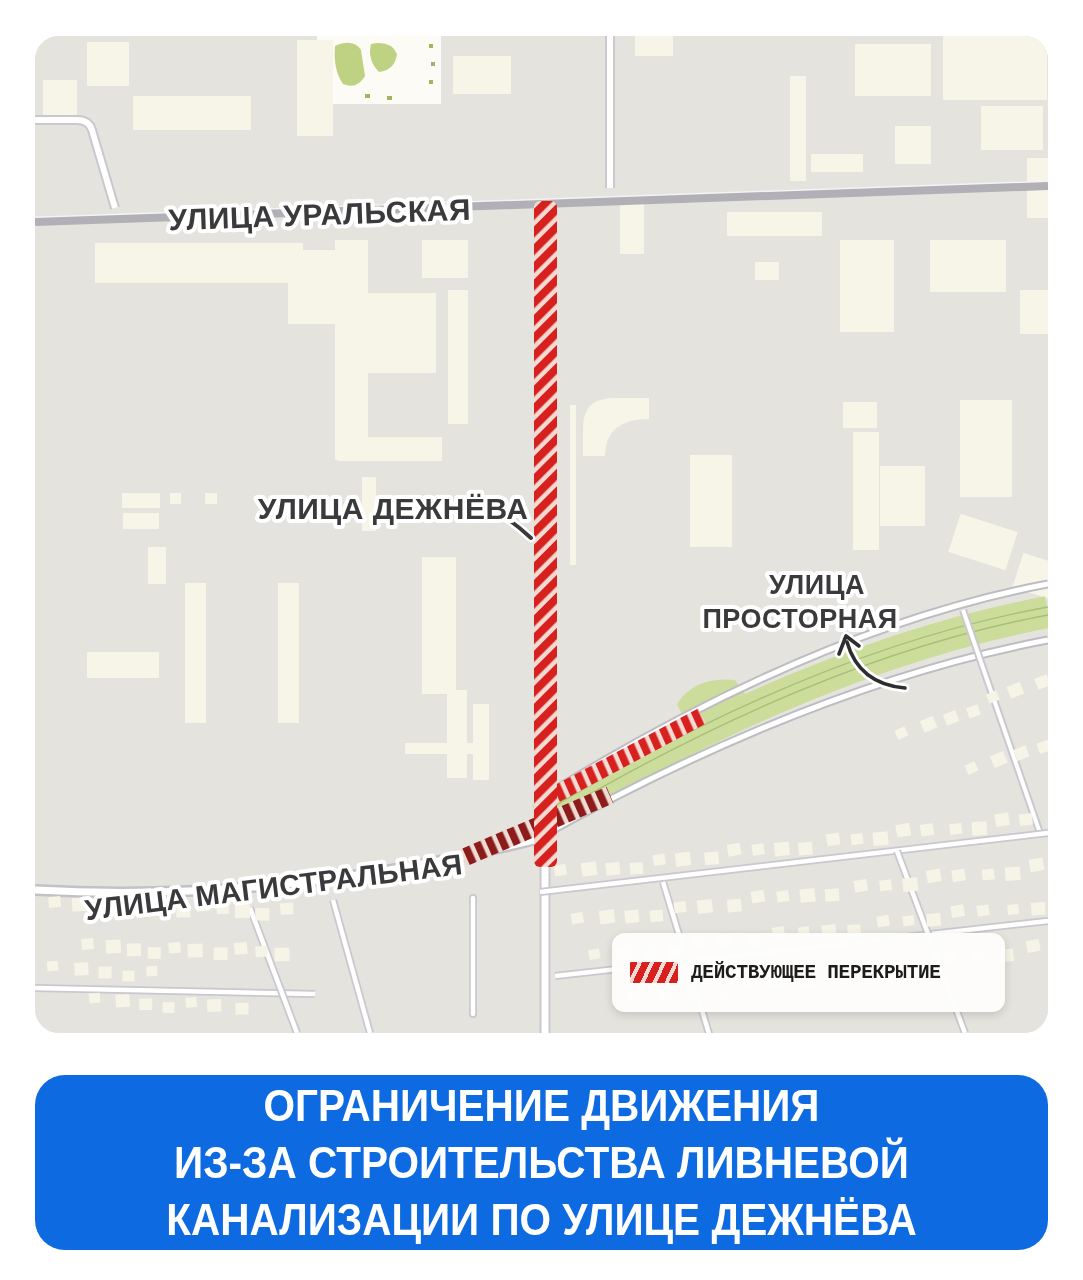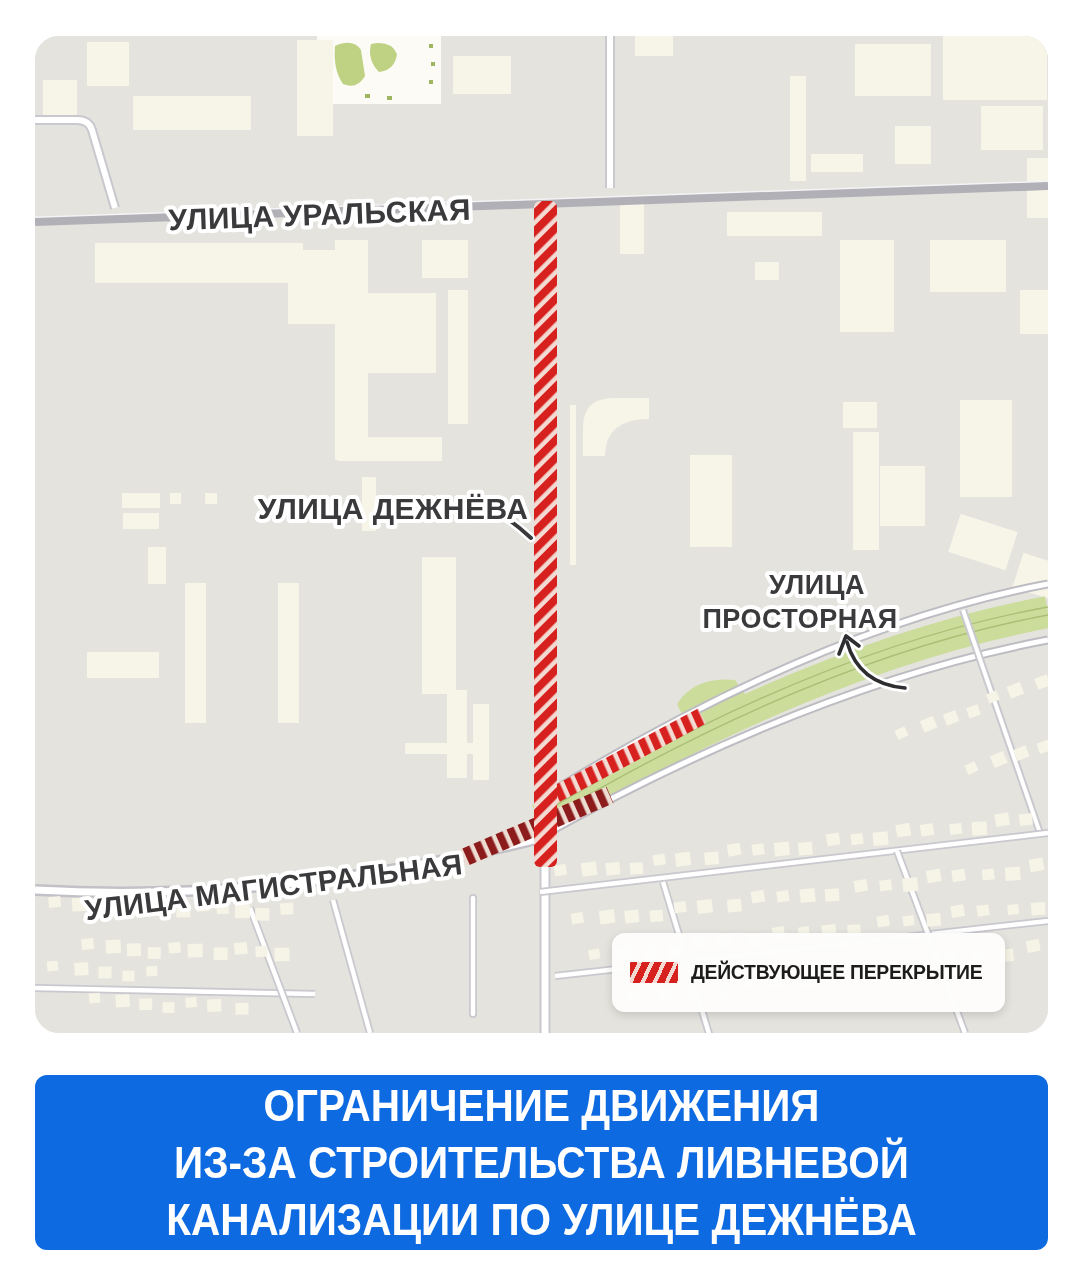--- a/index.html
+++ b/index.html
@@ -6,29 +6,29 @@
   .stage{position:relative;width:1083px;height:1280px;background:#ffffff;overflow:hidden;
          font-family:"Liberation Sans",sans-serif;}
   .map-panel{position:absolute;left:35px;top:36px;width:1013px;height:997px;
              border-radius:24px;overflow:hidden;background:var(--map-bg,#E4E3DE);}
   .map-panel svg{display:block;}
   
   .legend{position:absolute;left:577px;top:897px;width:393px;height:79px;
           background:rgba(253,253,251,.97);border-radius:13px;
           box-shadow:0 3px 10px rgba(0,0,0,.14);
           display:flex;flex-direction:column;justify-content:center;gap:7px;
-          padding:0 0 0 18px;box-sizing:border-box;}
+          padding:0 0 0 18px;box-sizing:border-box;font-family:Liberation Mono, monospace;}
   .legend-row{display:flex;align-items:center;}
   .legend-swatch{width:48px;height:21px;margin-right:13px;flex:0 0 auto;border-radius:1px;}
   .legend-swatch.active{background:repeating-linear-gradient(115deg,var(--red) 0 7px,var(--gap) 7px 11px);}
   .legend-swatch.additional{background:repeating-linear-gradient(115deg,var(--dark) 0 7px,var(--gapd) 7px 11px);}
   .legend-label{font-size:20px;font-weight:700;color:#1c1c1c;letter-spacing:-.3px;white-space:nowrap;
                 transform:scaleX(.97);transform-origin:left center;}
   
-  .banner{position:absolute;left:35px;top:1075px;width:1013px;height:175px;border-radius:12px;
+  .banner{position:absolute;left:35px;top:1075px;width:1013px;height:175px;border-radius:30px;
           background:var(--blue,#0E6AE0);display:flex;align-items:center;justify-content:center;}
   .banner-text{width:100%;text-align:center;color:#ffffff;font-weight:700;
                font-size:45px;line-height:57px;letter-spacing:0;
                transform:scaleX(.9);transform-origin:center;}
   .banner-text div{white-space:nowrap;}
   
   text.street{font-family:"Liberation Sans",sans-serif;font-weight:700;fill:#3a3a3c;
               paint-order:stroke;stroke:#ffffff;stroke-width:8px;stroke-linejoin:round;letter-spacing:.5px;}
 </style>
 </head>

